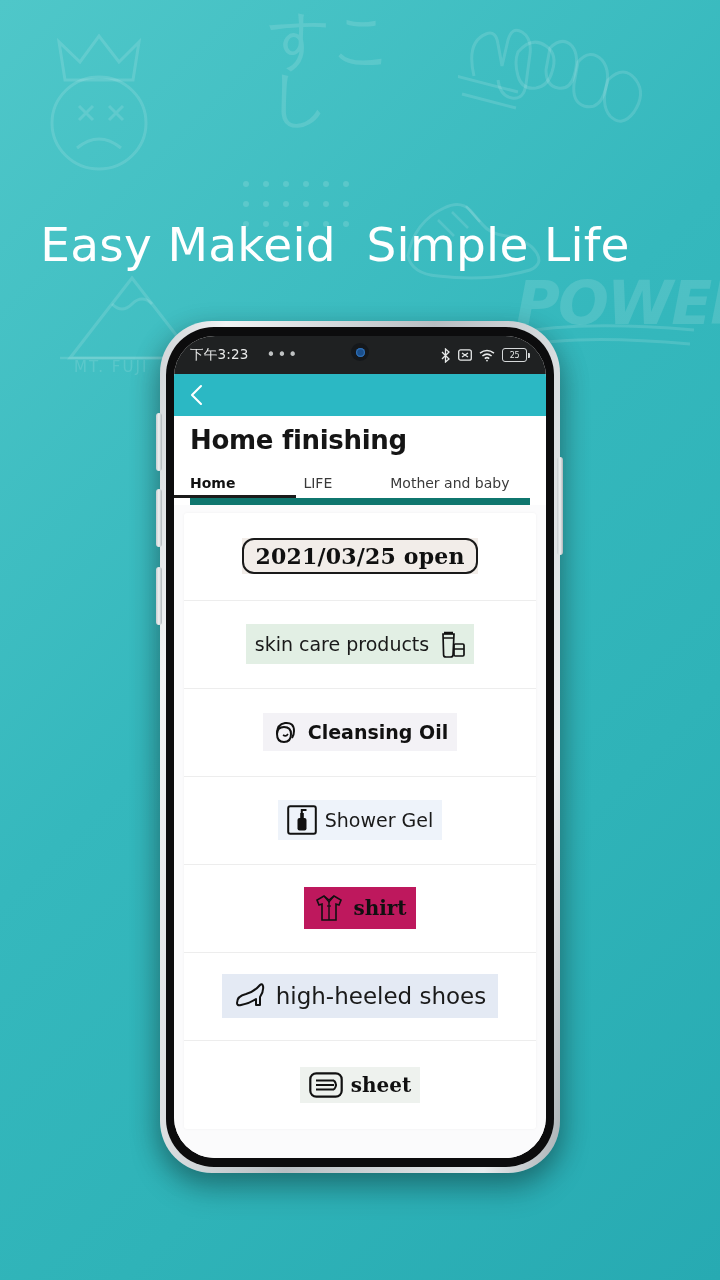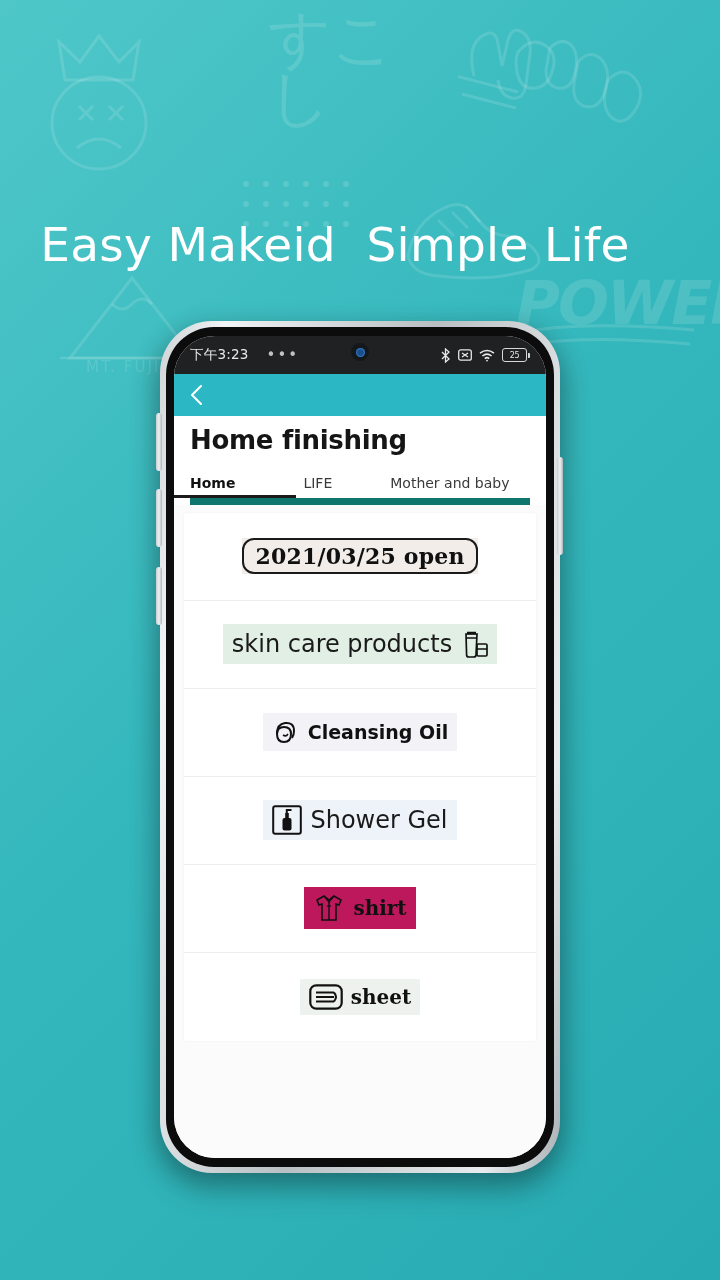--- a/index.html
+++ b/index.html
@@ -283,21 +283,21 @@
   .st-serif-boxed {
     font-family: "DejaVu Serif", serif;
     font-weight: 700;
     font-size: 22px;
     color: #101010;
     border: 2.5px solid #1a1a1a;
     padding: 3px 11px;
     background: #f2ede9;
     letter-spacing: 0.2px;
   }
-  .st-sans { font-family: "DejaVu Sans", sans-serif; font-size: 24px; color: #1a1a1a; }
+  .st-sans { font-family: "DejaVu Sans", sans-serif; font-size: 19px; color: #1a1a1a; }
   .st-sans-bold { font-family: "DejaVu Sans", sans-serif; font-weight: 700; font-size: 19px; color: #111111; }
   .st-serif-bold { font-family: "DejaVu Serif", serif; font-weight: 700; font-size: 20px; color: #101010; }
   .st-sans-lg { font-family: "DejaVu Sans", sans-serif; font-size: 23px; color: #1a1a1a; }
 
   svg.ic { display: block; }
 </style>
 </head>
 <body>
 
 <div id="stage">
@@ -347,21 +347,21 @@
   <svg class="doodle" style="left:398px; top:178px;" width="160" height="110" viewBox="0 0 160 110">
     <path d="M10 78 q6 -34 36 -48 q16 -8 26 2 l12 14 q8 10 24 12 q22 4 30 16 q8 12 -6 18 q-40 12 -92 6 q-26 -2 -30 -20 Z" stroke-width="3"></path>
     <path d="M40 42 l16 16 M54 34 l16 16 M68 28 l14 16" stroke-width="2.5"></path>
   </svg>
 
   <svg class="doodle" style="left:60px; top:262px;" width="180" height="120" viewBox="0 0 180 120">
     <path d="M10 96 L72 16 L134 96 Z" stroke-width="3"></path>
     <path d="M52 42 q10 10 20 0 q10 -10 20 0" stroke-width="3"></path>
     <path d="M0 96 L180 96" stroke-width="2.5"></path>
   </svg>
-  <div class="doodle-text" style="left:86px; top:358px; font-size:15px; letter-spacing:2px;">MT. FUJI</div>
+  <div class="doodle-text" style="left:74px; top:358px; font-size:15px; letter-spacing:2px;">MT. FUJI</div>
 
   <div class="doodle-text" style="left:516px; top:268px; font-size:60px; font-weight:700; font-style:italic; letter-spacing:-2px;">POWER</div>
 
   <svg class="doodle" style="left:512px; top:316px;" width="200" height="40" viewBox="0 0 200 40">
     <path d="M2 18 q60 -14 180 -4" stroke-width="3"></path>
     <path d="M8 30 q60 -12 170 -2" stroke-width="3"></path>
   </svg>
 
 
   <div id="tagline">Easy Makeid  Simple Life</div>
@@ -481,20 +481,29 @@
               <svg class="ic" width="32" height="32" viewBox="0 0 32 32">
                 <path d="M11 4 L16 8 L21 4 L28 8 L26 13 L23 12 L23 28 L9 28 L9 12 L6 13 L4 8 Z" stroke="#111" stroke-width="1.6" fill="none"></path>
                 <path d="M11 4 L16 10 L21 4" stroke="#111" stroke-width="1.4" fill="none"></path>
                 <path d="M16 10 L16 28" stroke="#111" stroke-width="1.4"></path>
                 <path d="M14 14 L18 14" stroke="#111" stroke-width="1.2"></path>
               </svg>
               <span class="chip-text st-serif-bold">shirt</span>
             </span>
           </div>
 
+          <div class="row">
+            <span class="label-chip" style="background:#e4eaf4; padding:7px 12px;">
+              <svg class="ic" width="34" height="30" viewBox="0 0 34 30">
+                <path d="M3 22 Q3 15 12 13 Q20 11 26 4 Q28 2 29 5 Q30 10 26 16 L26 24 L22 24 L22 18 Q16 22 7 24 Q3 25 3 22 Z" stroke="#111" stroke-width="2" fill="none" stroke-linejoin="round"></path>
+                <path d="M26 16 L26 24" stroke="#111" stroke-width="2"></path>
+              </svg>
+              <span class="chip-text st-sans-lg">high-heeled shoes</span>
+            </span>
+          </div>
 
           <div class="row">
             <span class="label-chip" style="background:#eef2ee;">
               <svg class="ic" width="34" height="26" viewBox="0 0 34 26">
                 <rect x="1.3" y="1.3" width="31.4" height="23.4" rx="6" stroke="#111" stroke-width="2.2" fill="none"></rect>
                 <path d="M7 8.5 L25 8.5" stroke="#111" stroke-width="2"></path>
                 <path d="M7 13 L25 13" stroke="#111" stroke-width="2"></path>
                 <path d="M7 17.5 L25 17.5" stroke="#111" stroke-width="2"></path>
                 <path d="M25 8.5 Q29 13 25 17.5" stroke="#111" stroke-width="2" fill="none"></path>
               </svg>

